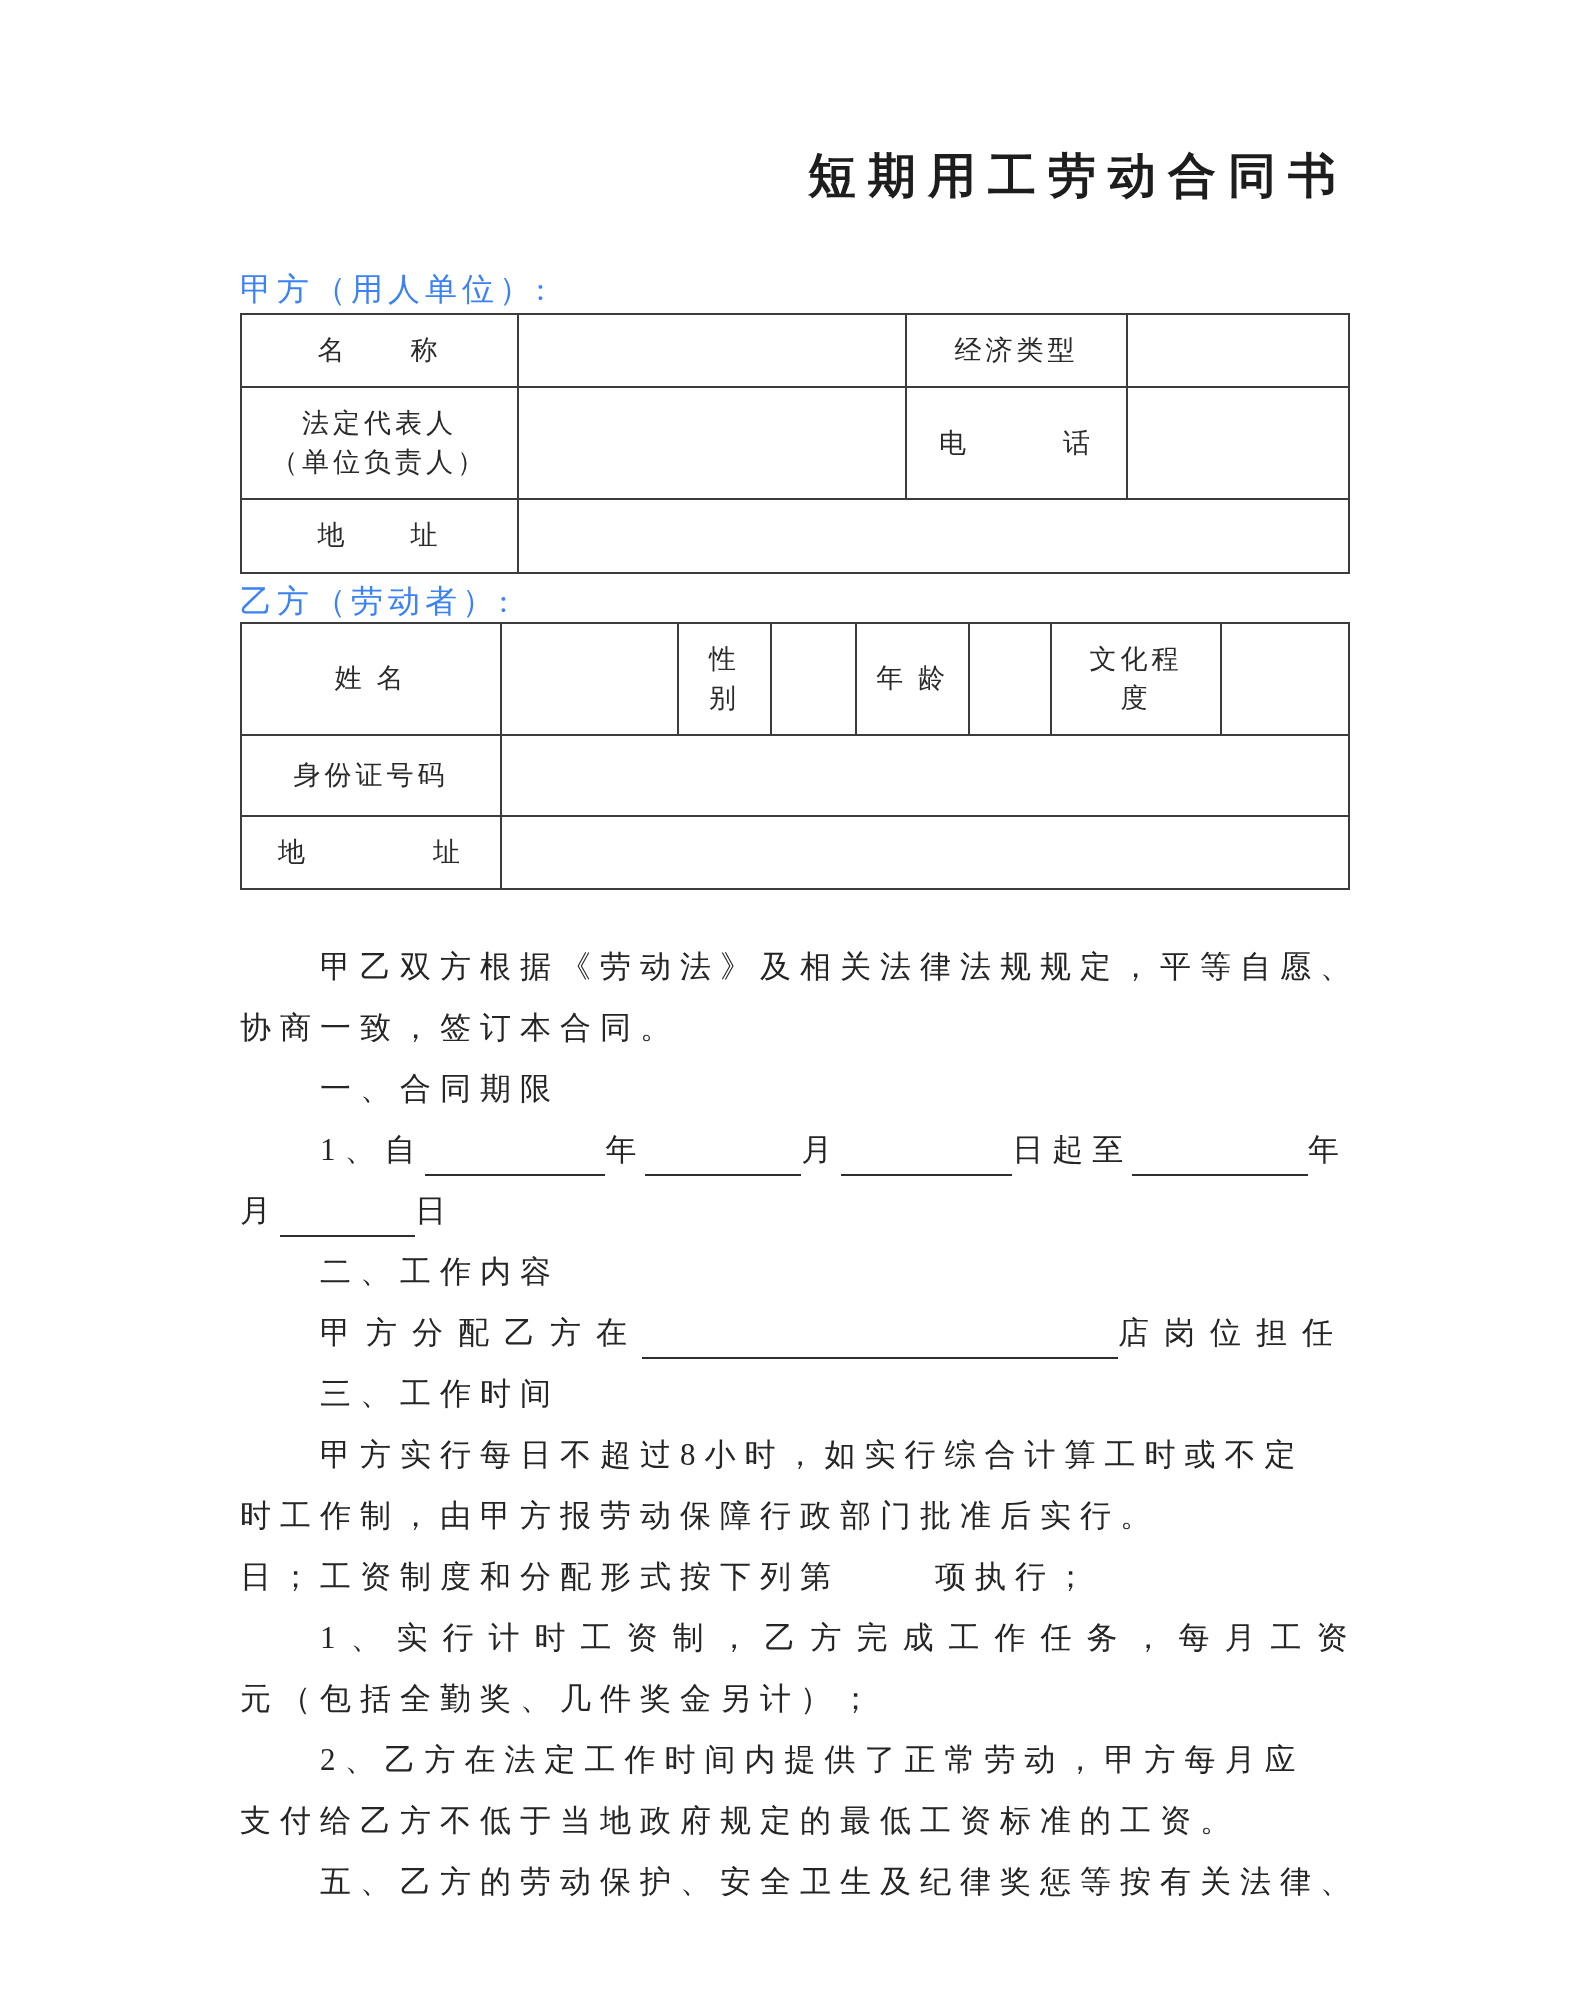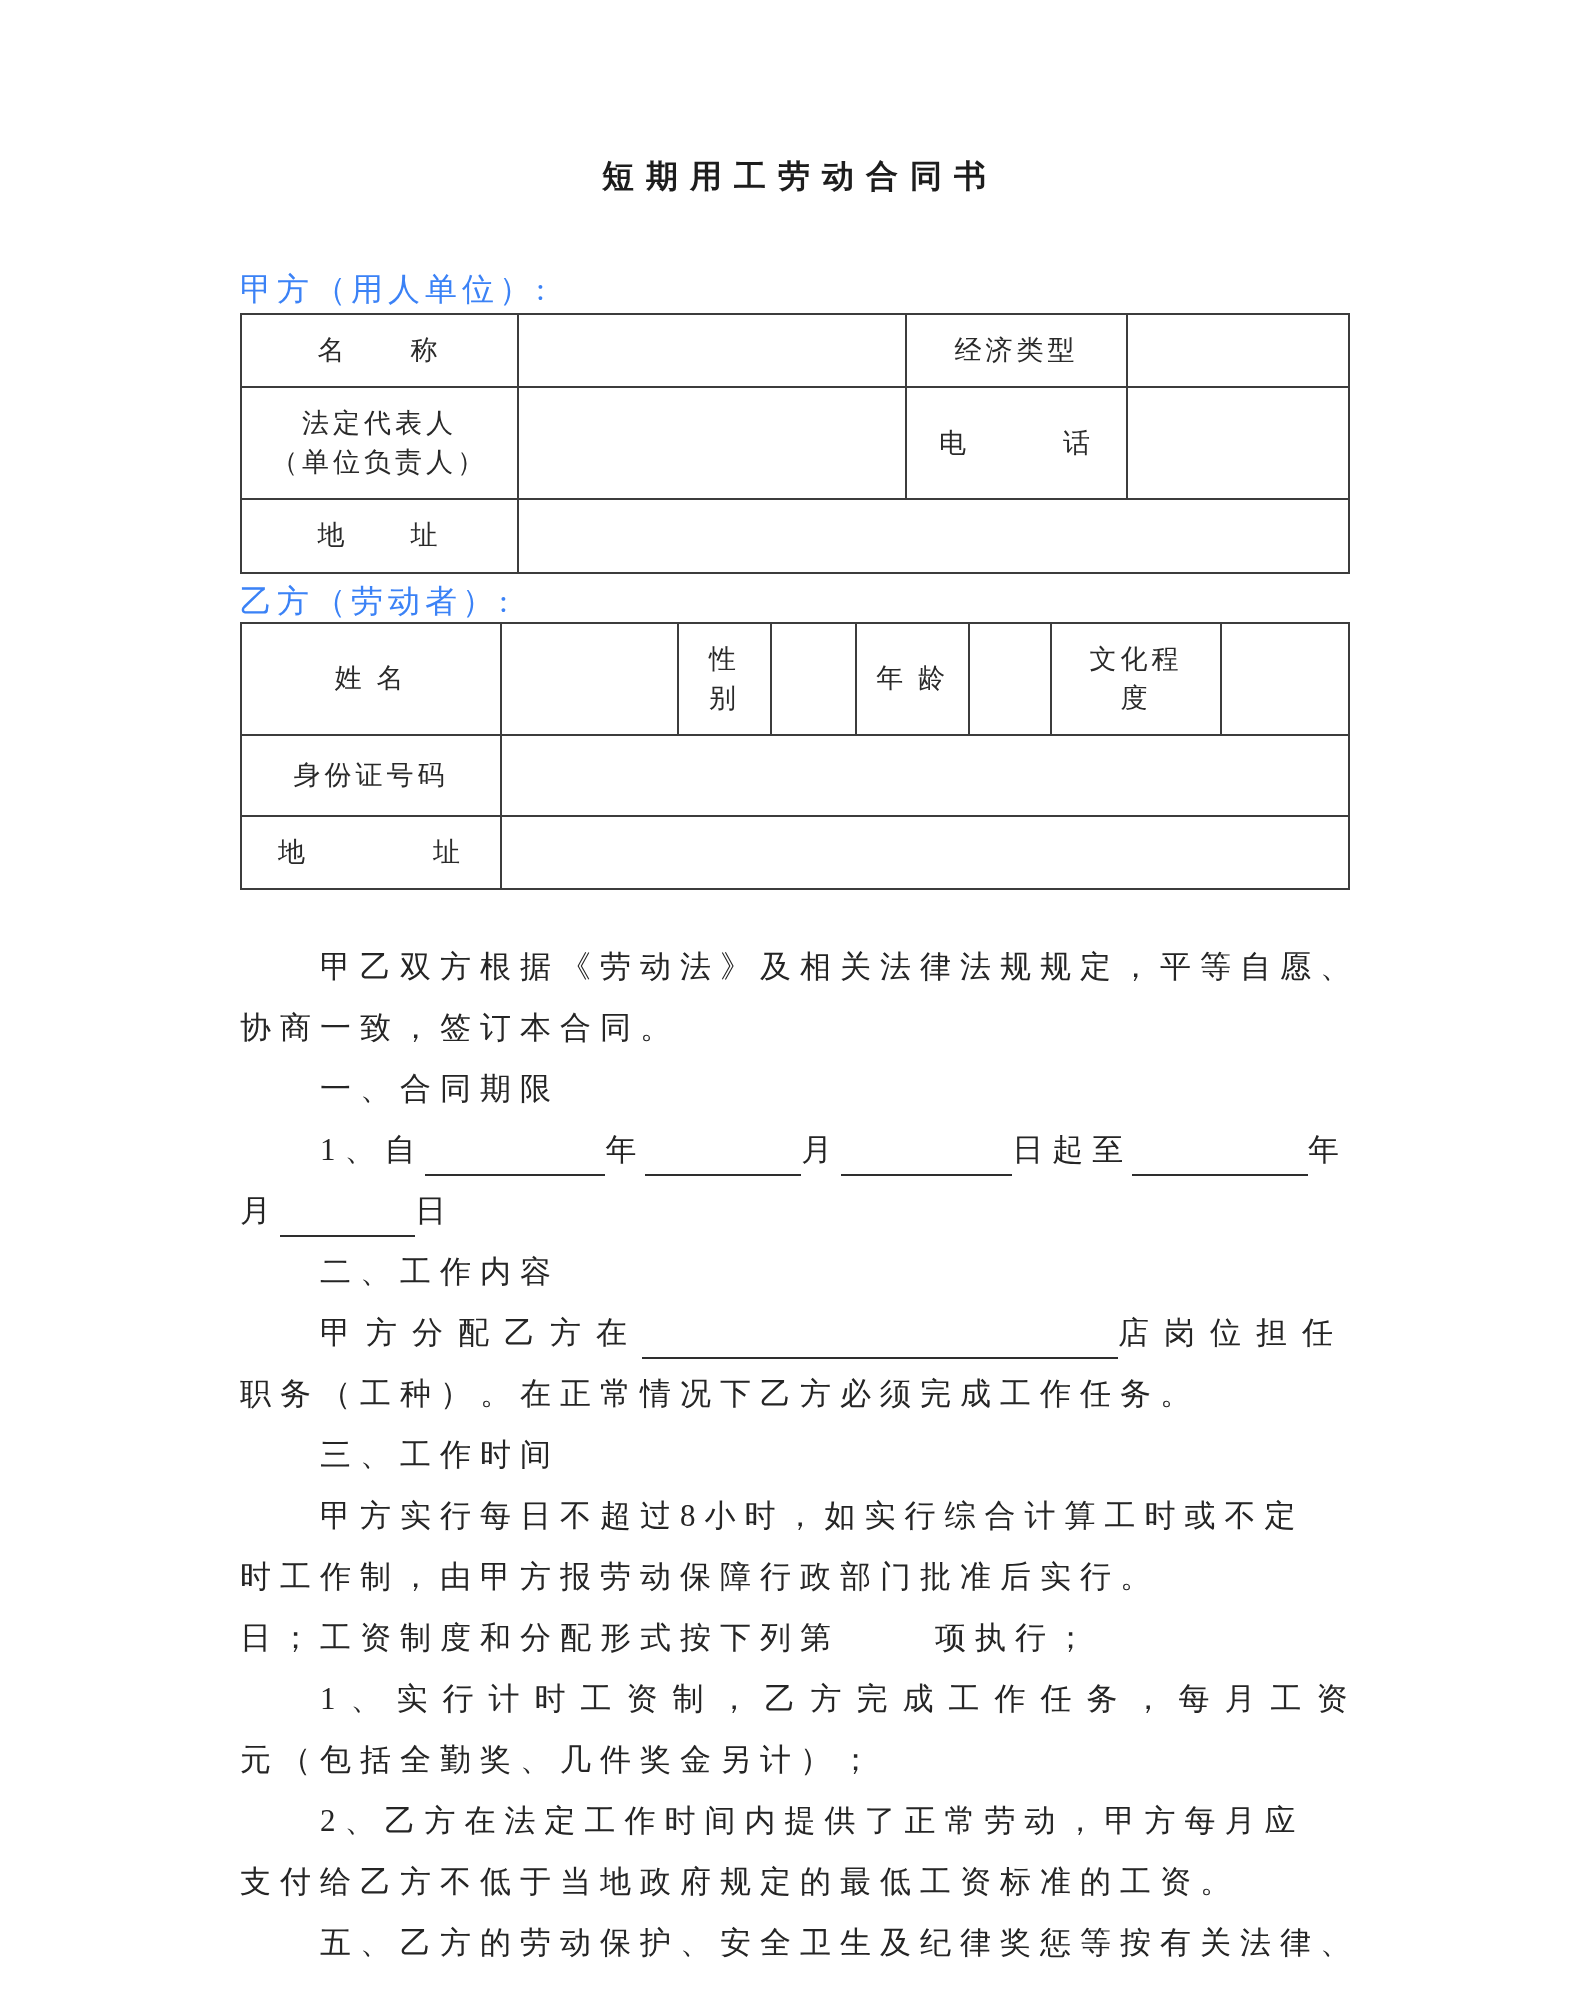--- a/index.html
+++ b/index.html
@@ -9,22 +9,22 @@
     height: 2003px;
     margin: 0 auto;
     background: #ffffff;
     box-sizing: border-box;
     padding: 152px 239px 0 240px;
     font-family: "Liberation Serif", "DejaVu Serif", serif;
     color: #262626;
     overflow: hidden;
   }
   .doc-title {
-    text-align: center;
-    font-size: 32px;
+    text-align: right;
+    font-size: 48px;
     line-height: 48px;
     font-weight: 700;
     letter-spacing: 12px;
     text-indent: 12px;
     color: #1d1d1d;
   }
   .section-heading {
     font-size: 32px;
     line-height: 34px;
     letter-spacing: 5px;
@@ -144,21 +144,20 @@
     </table>
 
   <div class="body-text">
       <div class="line indent"><span class="seg-text">甲乙双方根据《劳动法》及相关法律法规规定，平等自愿、</span></div>
       <div class="line"><span class="seg-text">协商一致，签订本合同。</span></div>
       <div class="line indent"><span class="seg-text">一、合同期限</span></div>
       <div class="line indent"><span class="seg-text">1、自</span><span class="seg-blank" style="width: 130px; flex: 1 1 130px;"></span><span class="seg-text">年</span><span class="seg-blank" style="width: 105px; flex: 1 1 105px;"></span><span class="seg-text">月</span><span class="seg-blank" style="width: 120px; flex: 1 1 120px;"></span><span class="seg-text">日起至</span><span class="seg-blank" style="width: 125px; flex: 1 1 125px;"></span><span class="seg-text">年</span></div>
       <div class="line"><span class="seg-text">月</span><span class="seg-blank" style="width: 135px;"></span><span class="seg-text">日</span></div>
       <div class="line indent"><span class="seg-text">二、工作内容</span></div>
       <div class="line indent wide"><span class="seg-text">甲方分配乙方在</span><span class="seg-blank" style="width: 300px; flex: 1 1 300px;"></span><span class="seg-text">店岗位担任</span></div>
-      <div class="line"><span class="seg-text">职务（工种）。在正常情况下乙方必须完成工作任务。</span></div>
       <div class="line indent"><span class="seg-text">三、工作时间</span></div>
       <div class="line indent"><span class="seg-text">甲方实行每日不超过8小时，如实行综合计算工时或不定</span></div>
       <div class="line"><span class="seg-text">时工作制，由甲方报劳动保障行政部门批准后实行。</span></div>
       <div class="line"><span class="seg-text">日；工资制度和分配形式按下列第</span><span class="seg-gap" style="width: 95px;"></span><span class="seg-text">项执行；</span></div>
       <div class="line indent wide"><span class="seg-text">1、实行计时工资制，乙方完成工作任务，每月工资</span></div>
       <div class="line"><span class="seg-text">元（包括全勤奖、几件奖金另计）；</span></div>
       <div class="line indent"><span class="seg-text">2、乙方在法定工作时间内提供了正常劳动，甲方每月应</span></div>
       <div class="line"><span class="seg-text">支付给乙方不低于当地政府规定的最低工资标准的工资。</span></div>
       <div class="line indent"><span class="seg-text">五、乙方的劳动保护、安全卫生及纪律奖惩等按有关法律、</span></div>
     </div>

